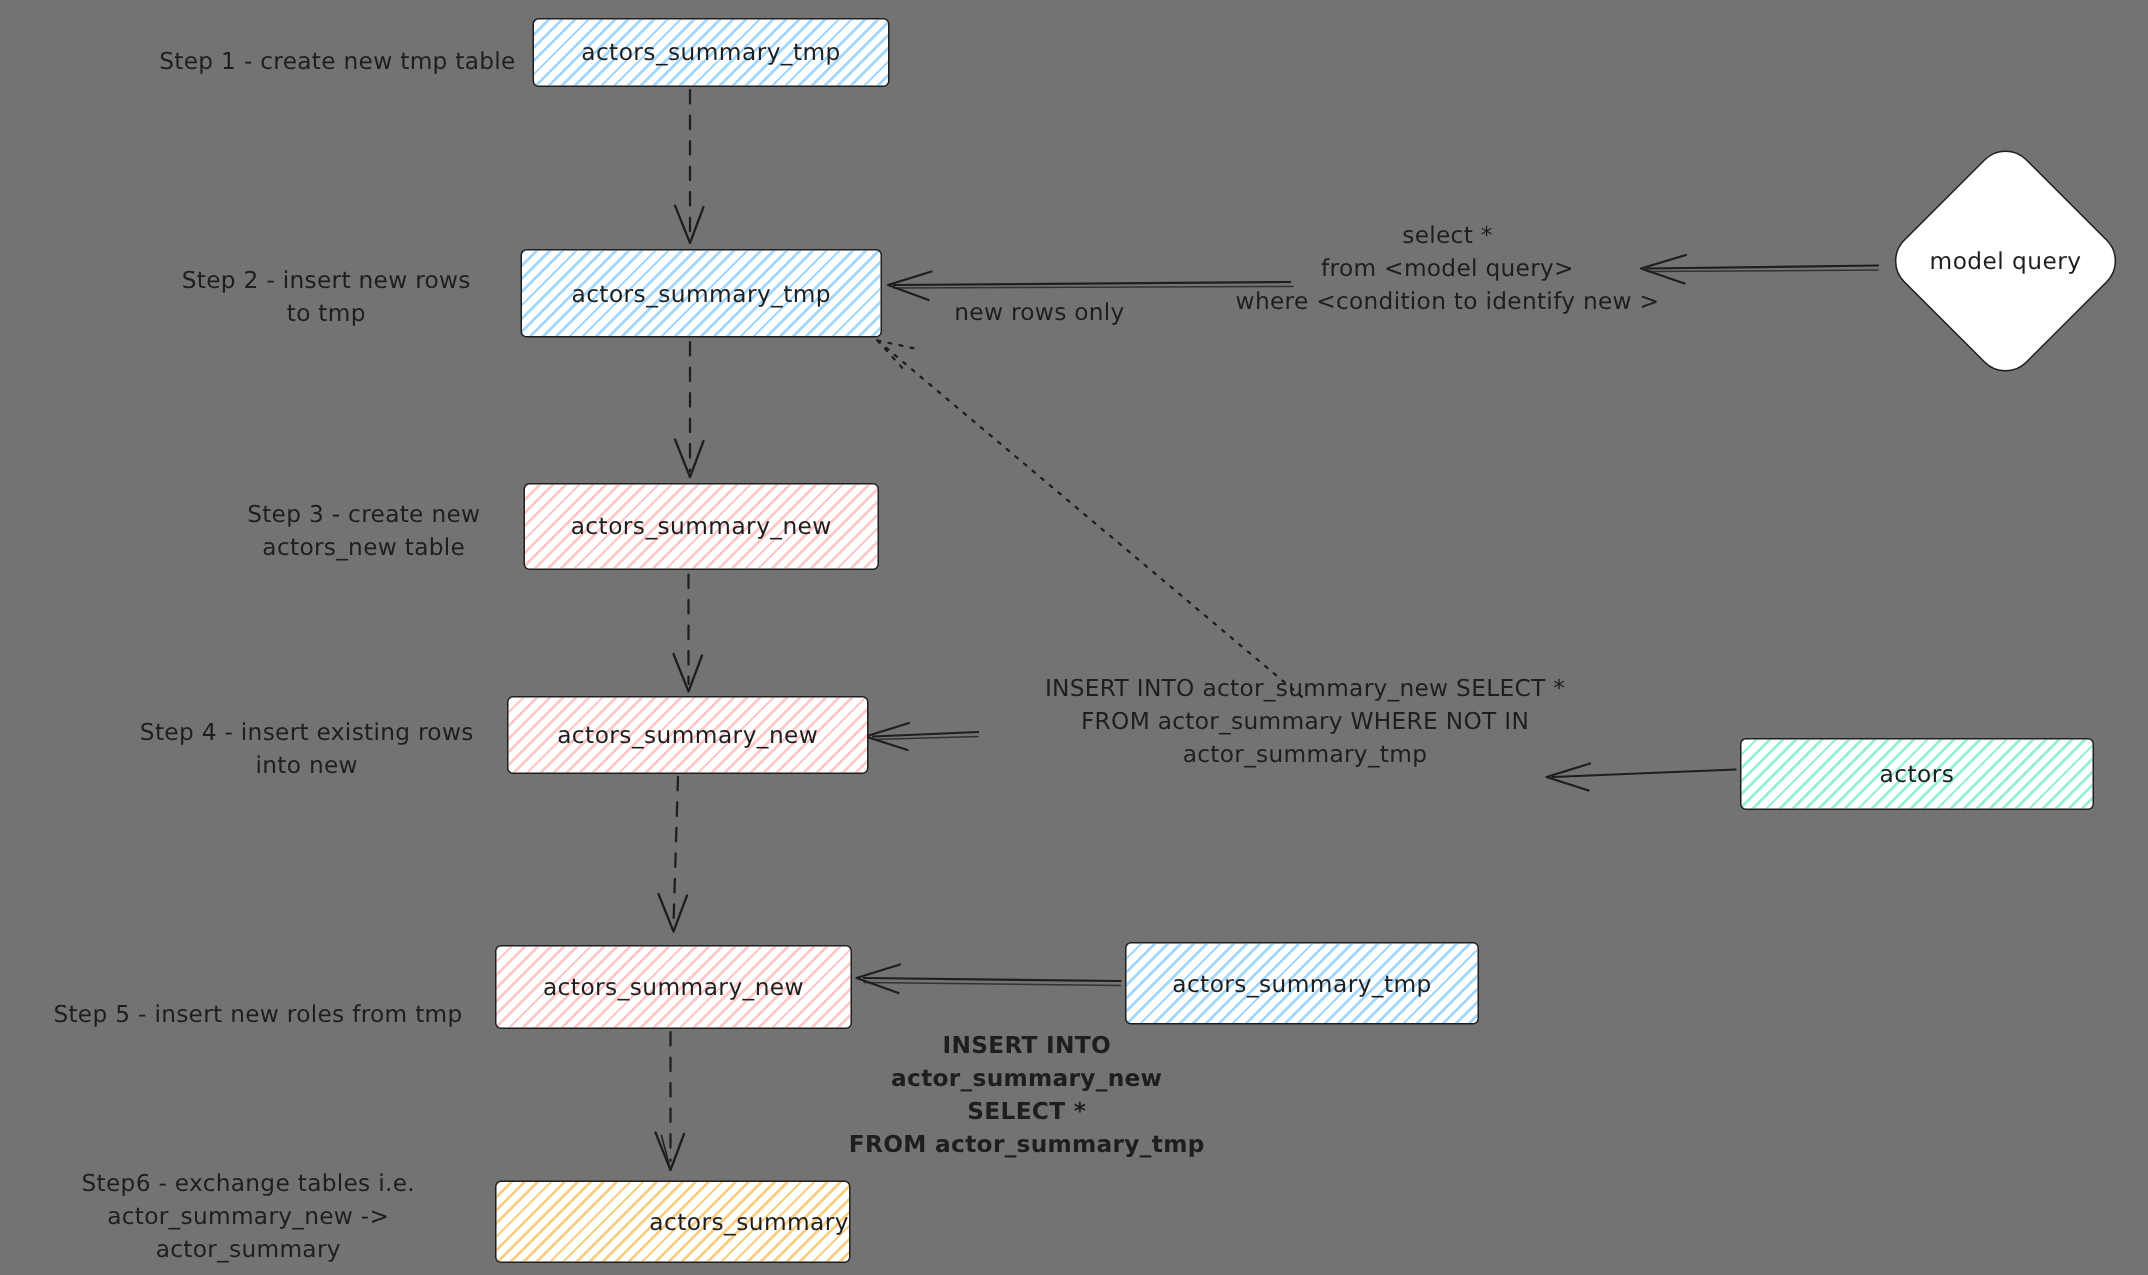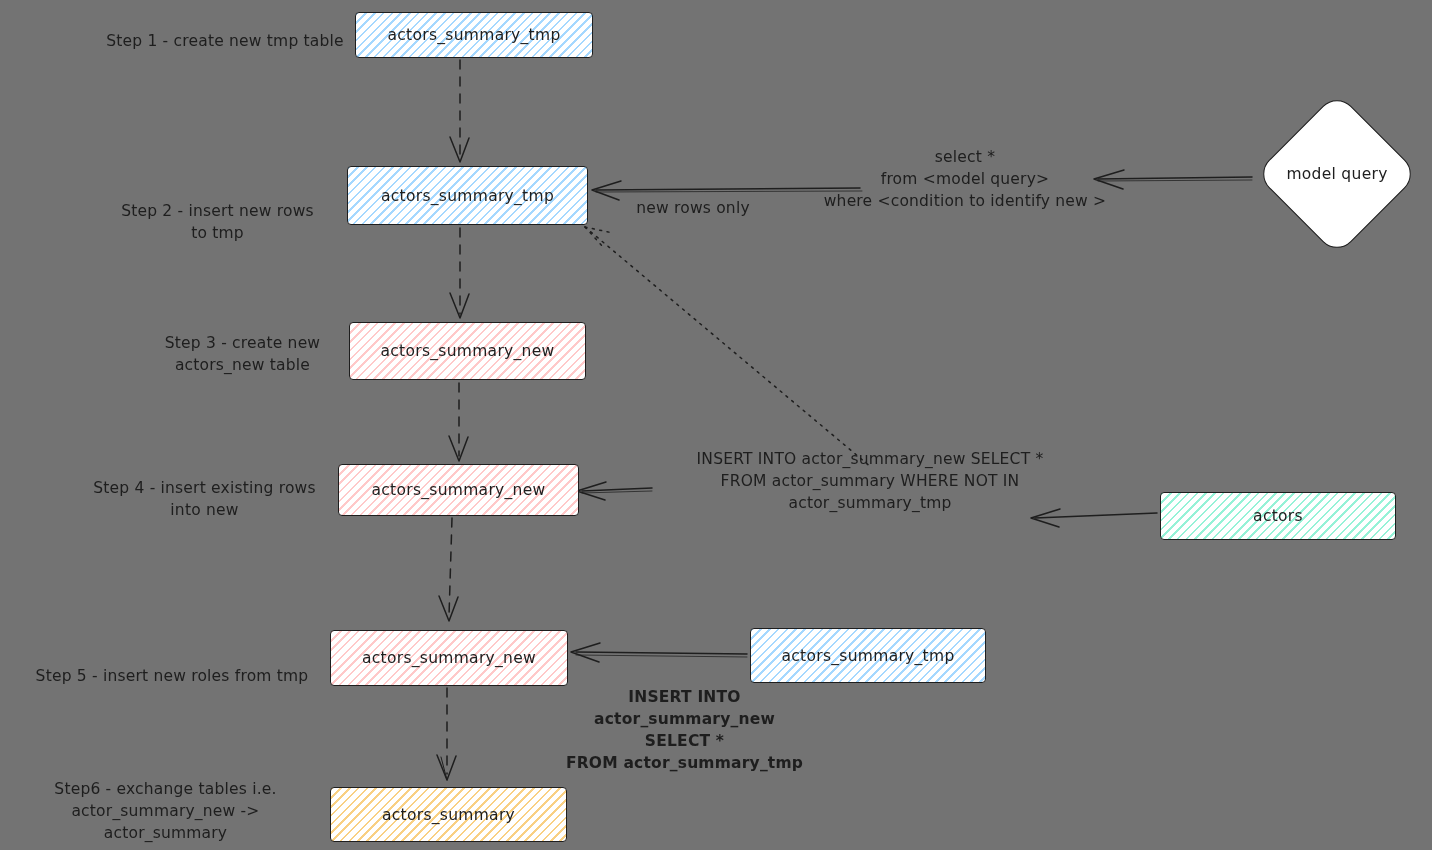--- a/index.html
+++ b/index.html
@@ -85,21 +85,21 @@
     </g>
 
     <g>
       <path d="M585 227 L872 468" stroke-dasharray="2 5.5"></path>
       <path d="M585 227 L613 233" stroke-dasharray="2 5.5"></path>
       <path d="M585 227 L604 248" stroke-dasharray="2 5.5"></path>
     </g>
   </svg>
 
   <div class="txt" style="left:95px;top:30px;width:260px;">Step 1 - create new tmp table</div>
-  <div class="txt" style="left:90px;top:176px;width:255px;margin-top:24px;">Step 2 - insert new rows
+  <div class="txt" style="left:90px;top:176px;width:255px;">Step 2 - insert new rows
 to tmp</div>
   <div class="txt" style="left:110px;top:332px;width:265px;">Step 3 - create new
 actors_new table</div>
   <div class="txt" style="left:62px;top:477px;width:285px;">Step 4 - insert existing rows
 into new</div>
   <div class="txt" style="left:22px;top:650px;width:300px;margin-top:15px;">Step 5 - insert new roles from tmp</div>
   <div class="txt" style="left:8px;top:778px;width:315px;">Step6 - exchange tables i.e.
 actor_summary_new -&gt; actor_summary</div>
 
   <div class="node hatch-blue" style="left:355px;top:12px;width:238px;height:46px;">
@@ -110,21 +110,21 @@
   </div>
   <div class="node hatch-red" style="left:349px;top:322px;width:237px;height:58px;">
     <span>actors_summary_new</span>
   </div>
   <div class="node hatch-red" style="left:338px;top:464px;width:241px;height:52px;">
     <span>actors_summary_new</span>
   </div>
   <div class="node hatch-red" style="left:330px;top:630px;width:238px;height:56px;">
     <span>actors_summary_new</span>
   </div>
-  <div class="node hatch-yellow" style="left:330px;top:787px;width:237px;height:55px;">
+  <div class="node hatch-yellow" style="left:330px;top:787px;width:237px;height:55px;justify-content:flex-end;">
     <span>actors_summary</span>
   </div>
 
   <div class="diamond" style="left:1279px;top:116px;width:116px;height:116px;">
     <div class="diamond-inner">model query</div>
   </div>
   <div class="node hatch-green" style="left:1160px;top:492px;width:236px;height:48px;">
     <span>actors</span>
   </div>
   <div class="node hatch-blue" style="left:750px;top:628px;width:236px;height:55px;">

